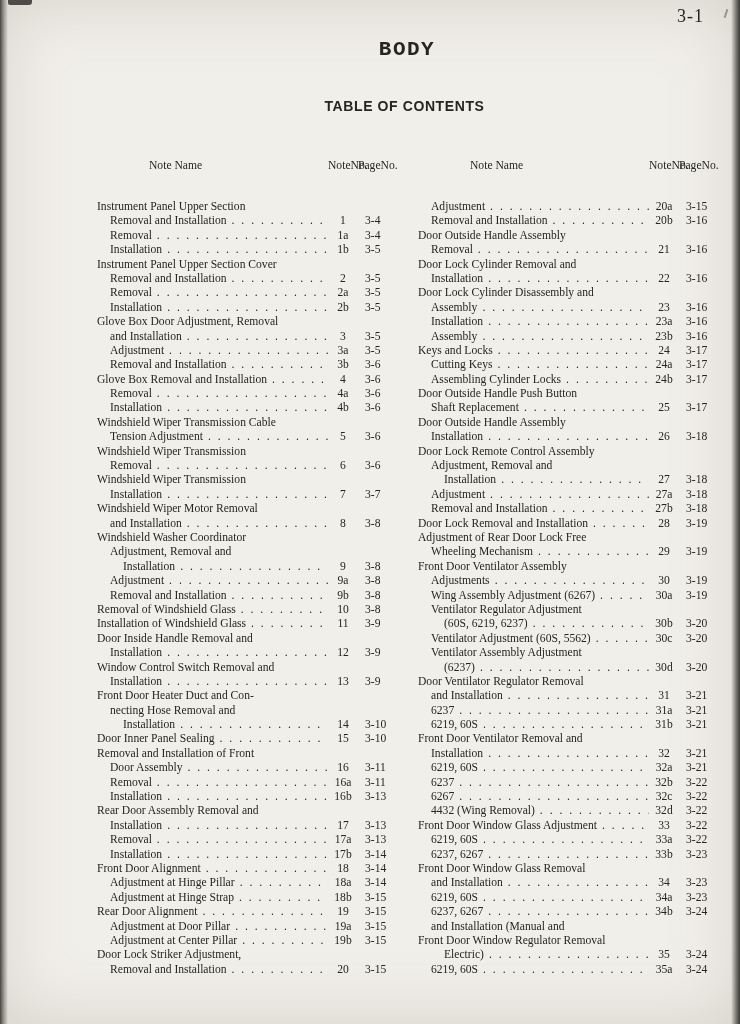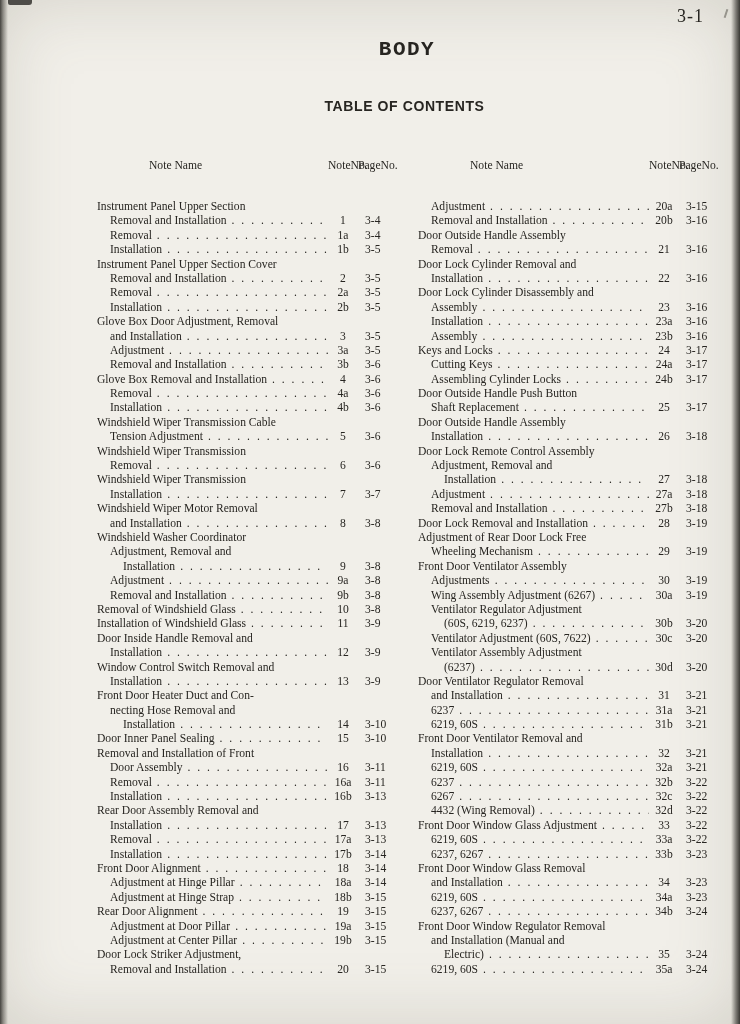--- a/index.html
+++ b/index.html
@@ -543,21 +543,21 @@
           <div class="row">
             <span class="txt i1">Ventilator Regulator Adjustment</span>
           </div>
           <div class="row">
             <span class="txt i2">(60S, 6219, 6237)</span>
             <span class="leader">. . . . . . . . . . . . . . . . . . . . . . . . . . . . . . . . . . . . . . . . . . . . . . . . . .</span>
             <span class="note">30b</span>
             <span class="pg">3-20</span>
           </div>
           <div class="row">
-            <span class="txt i1">Ventilator Adjustment (60S, 7622)</span>
+            <span class="txt i1">Ventilator Adjustment (60S, 5562)</span>
             <span class="leader">. . . . . . . . . . . . . . . . . . . . . . . . . . . . . . . . . . . . . . . . . . . . . . . . . .</span>
             <span class="note">30c</span>
             <span class="pg">3-20</span>
           </div>
           <div class="row">
             <span class="txt i1">Ventilator Assembly Adjustment</span>
           </div>
           <div class="row">
             <span class="txt i2">(6237)</span>
             <span class="leader">. . . . . . . . . . . . . . . . . . . . . . . . . . . . . . . . . . . . . . . . . . . . . . . . . .</span>
@@ -651,24 +651,24 @@
             <span class="note">34a</span>
             <span class="pg">3-23</span>
           </div>
           <div class="row">
             <span class="txt i1">6237, 6267</span>
             <span class="leader">. . . . . . . . . . . . . . . . . . . . . . . . . . . . . . . . . . . . . . . . . . . . . . . . . .</span>
             <span class="note">34b</span>
             <span class="pg">3-24</span>
           </div>
           <div class="row">
+            <span class="txt i1">and Installation (Manual and</span>
+          </div>
+          <div class="row">
             <span class="txt">Front Door Window Regulator Removal</span>
-          </div>
-          <div class="row">
-            <span class="txt i1">and Installation (Manual and</span>
           </div>
           <div class="row">
             <span class="txt i2">Electric)</span>
             <span class="leader">. . . . . . . . . . . . . . . . . . . . . . . . . . . . . . . . . . . . . . . . . . . . . . . . . .</span>
             <span class="note">35</span>
             <span class="pg">3-24</span>
           </div>
           <div class="row">
             <span class="txt i1">6219, 60S</span>
             <span class="leader">. . . . . . . . . . . . . . . . . . . . . . . . . . . . . . . . . . . . . . . . . . . . . . . . . .</span>

